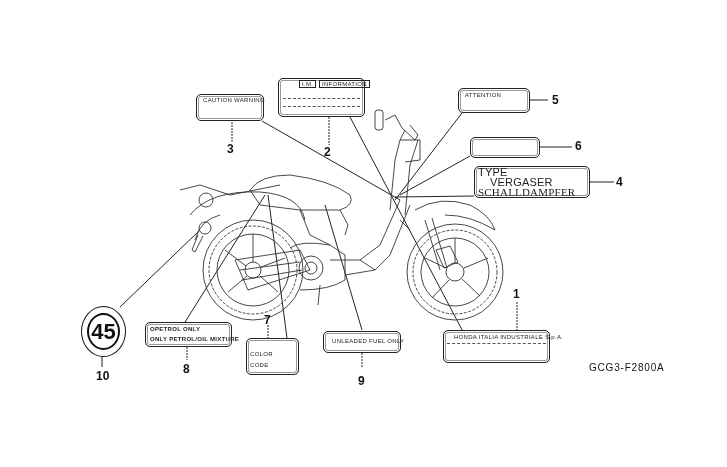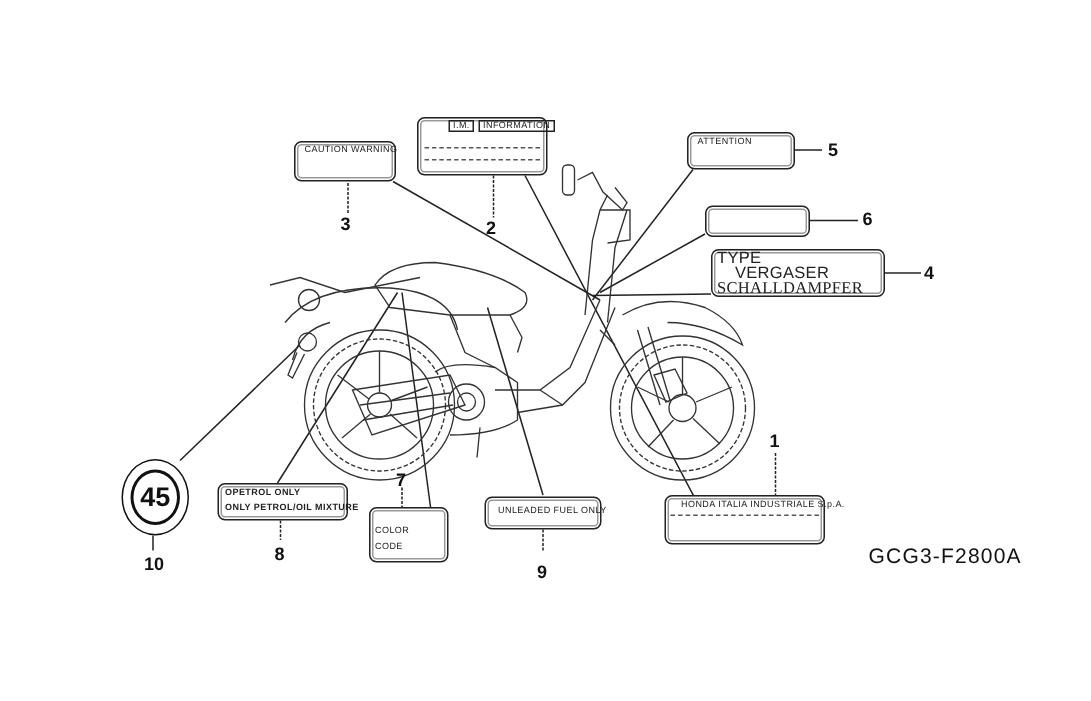--- a/index.html
+++ b/index.html
@@ -4,24 +4,24 @@
   <style>
     html, body { margin: 0; padding: 0; background: #ffffff; }
     body { width: 727px; height: 467px; position: relative; overflow: hidden;
            font-family: "Liberation Sans", sans-serif; color: #111; }
     #diagram { position: absolute; left: 0; top: 0; width: 727px; height: 467px; }
     .lbl { position: absolute; border: 1.5px solid #222; border-radius: 5px; background: #fff;
            box-shadow: inset 0 0 0 1px #fff, inset 0 0 0 2px #999; box-sizing: border-box; }
     .lbl-text { position: absolute; font-size: 6px; letter-spacing: 0.3px; white-space: nowrap; color: #222; }
     .big-text { font-size: 11px; letter-spacing: 0.2px; line-height: 12px; }
     .callout { position: absolute; font-size: 12px; font-weight: bold; color: #111; }
-    .code { position: absolute; font-size: 14px; letter-spacing: 0.8px; color: #111; }
+    .code { position: absolute; font-size: 10px; letter-spacing: 0.8px; color: #111; margin-left: 10px; }
     .speed { position: absolute; border-radius: 50%; border: 1.5px solid #111; box-sizing: border-box; }
     .speed-inner { position: absolute; border-radius: 50%; border: 2px solid #111; box-sizing: border-box;
-                   display:flex; align-items:center; justify-content:center; font-weight: bold; font-size: 18px; }
+                   display:flex; align-items:center; justify-content:center; font-weight: bold; font-size: 22px; }
     svg line, svg path, svg circle, svg ellipse { vector-effect: non-scaling-stroke; }
   </style>
 </head>
 <body>
 
 <svg id="diagram" viewBox="0 0 727 467" width="727" height="467">
   <g fill="none" stroke="#222" stroke-width="1">
 
     <line x1="232" y1="122" x2="232" y2="142" stroke-dasharray="2 1"></line>
     <line x1="262" y1="121" x2="400" y2="200"></line>

